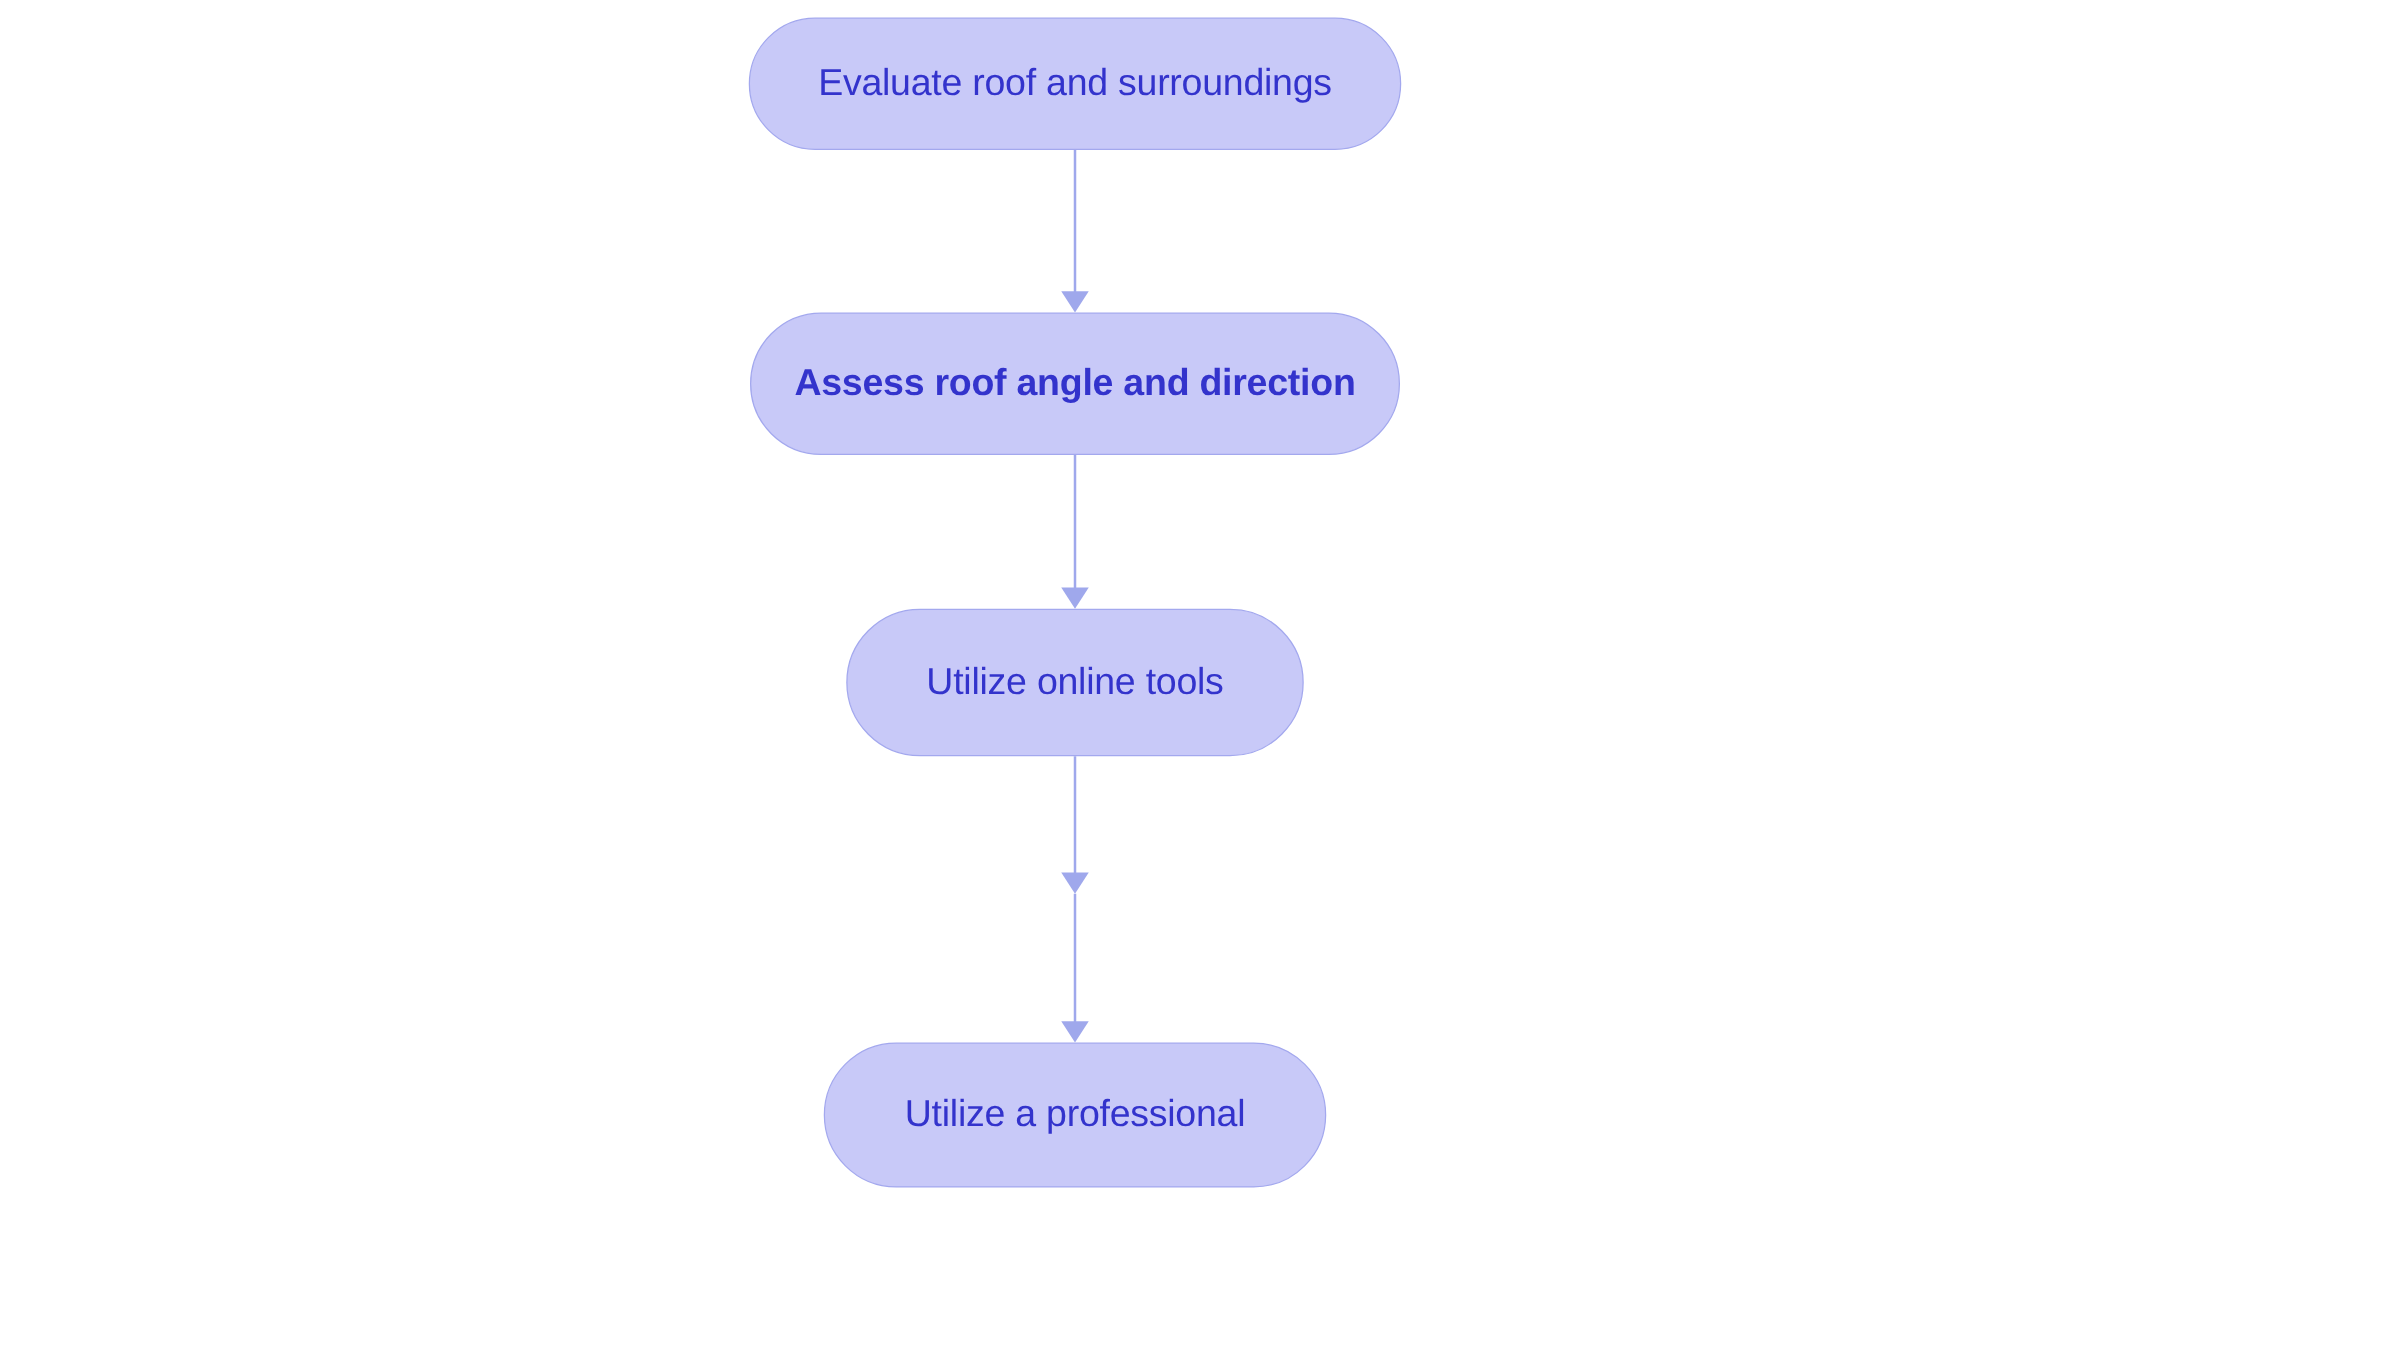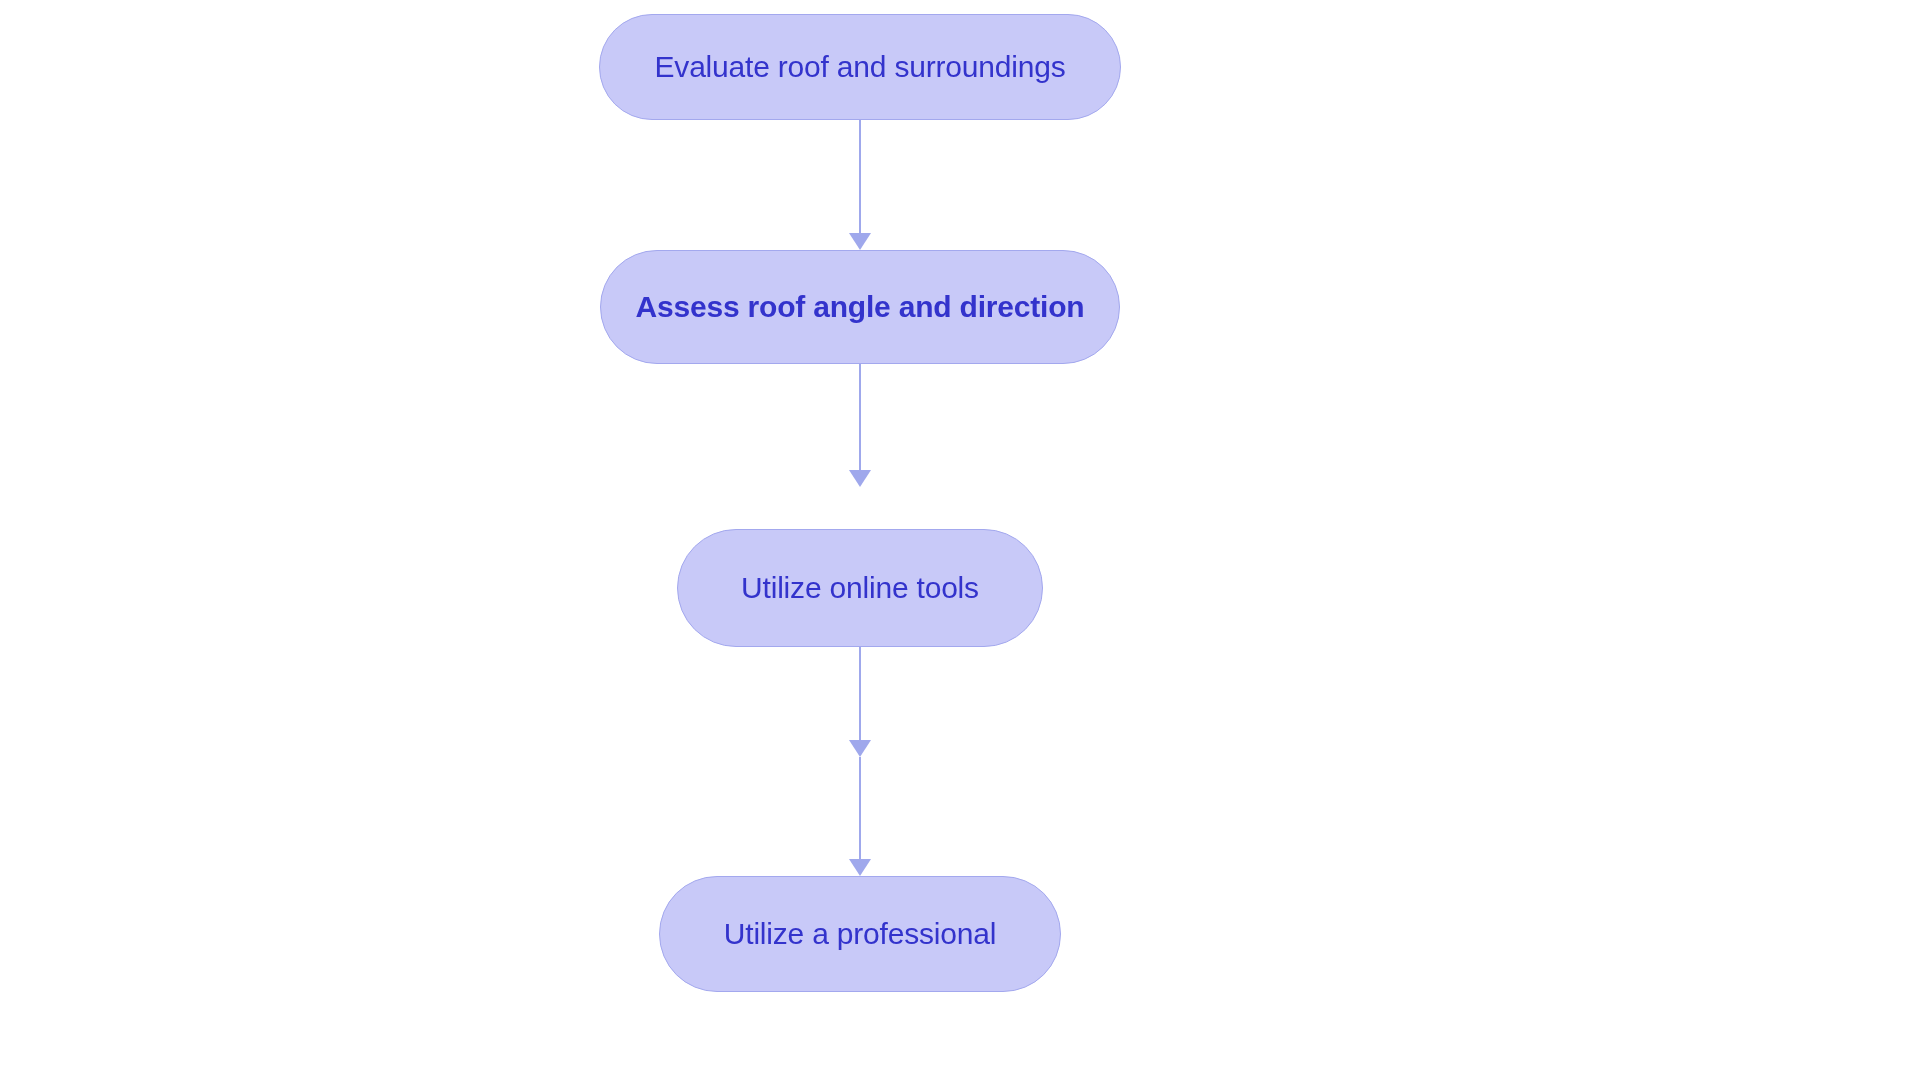--- a/index.html
+++ b/index.html
@@ -56,21 +56,21 @@
   .node-label {
     color: #3333cc;
     font-size: 30px;
     white-space: nowrap;
     pointer-events: none;
   }
 
   
   .node.n1 { width: 522px; height: 106px; }
   .node.n2 { width: 520px; height: 114px; font-weight: bold; }
-  .node.n3 { width: 366px; height: 118px; margin-top: 42px; }
+  .node.n3 { width: 366px; height: 118px; }
   .node.n4 { width: 416px; height: 117px; }
   .node.n5 { width: 402px; height: 116px; }
 
   
   .connector {
     position: relative;
     width: 26px;
     display: flex;
     flex-direction: column;
     align-items: center;

